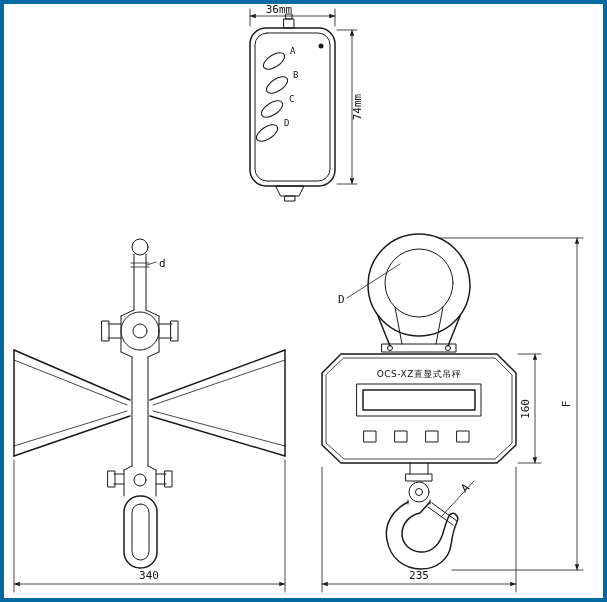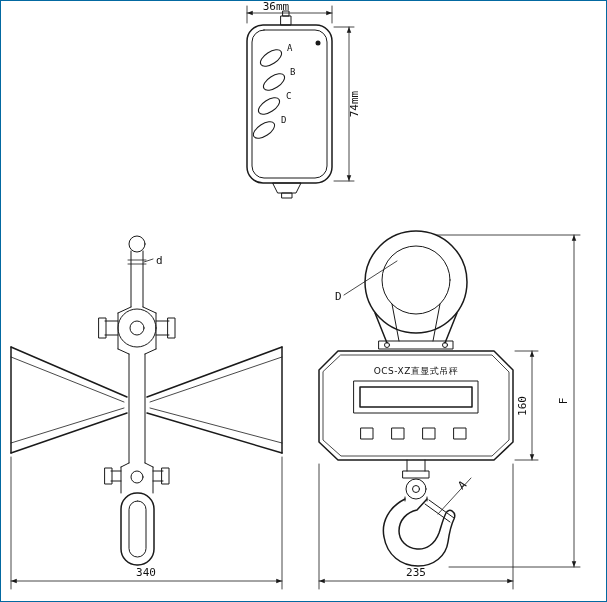--- a/index.html
+++ b/index.html
@@ -1,18 +1,18 @@
 <!DOCTYPE html>
 <html><head>
 <meta charset="utf-8">
 <style>
   html,body{margin:0;padding:0;background:#fff;}
   .page{
     width:607px;height:602px;position:relative;background:#fff;
-    border:1px solid #0369a1;box-sizing:border-box;overflow:hidden;
+    border:4px solid #0369a1;box-sizing:border-box;overflow:hidden;
     font-family:"DejaVu Sans", sans-serif;
   }
   svg{display:block;}
   .ln{stroke:#1a1a1a;fill:none;stroke-width:1;stroke-linecap:round;stroke-linejoin:round;}
   .thk{stroke-width:1.5;}
   .thin{stroke-width:0.8;}
   .fillc{fill:#1a1a1a;stroke:none;}
   text{fill:#111;stroke:none;font-family:"DejaVu Sans Mono", monospace;font-size:11px;}
   .small{font-size:9px;}
   .cjk{font-family:"DejaVu Sans", sans-serif;font-size:9px;letter-spacing:0.5px;}

